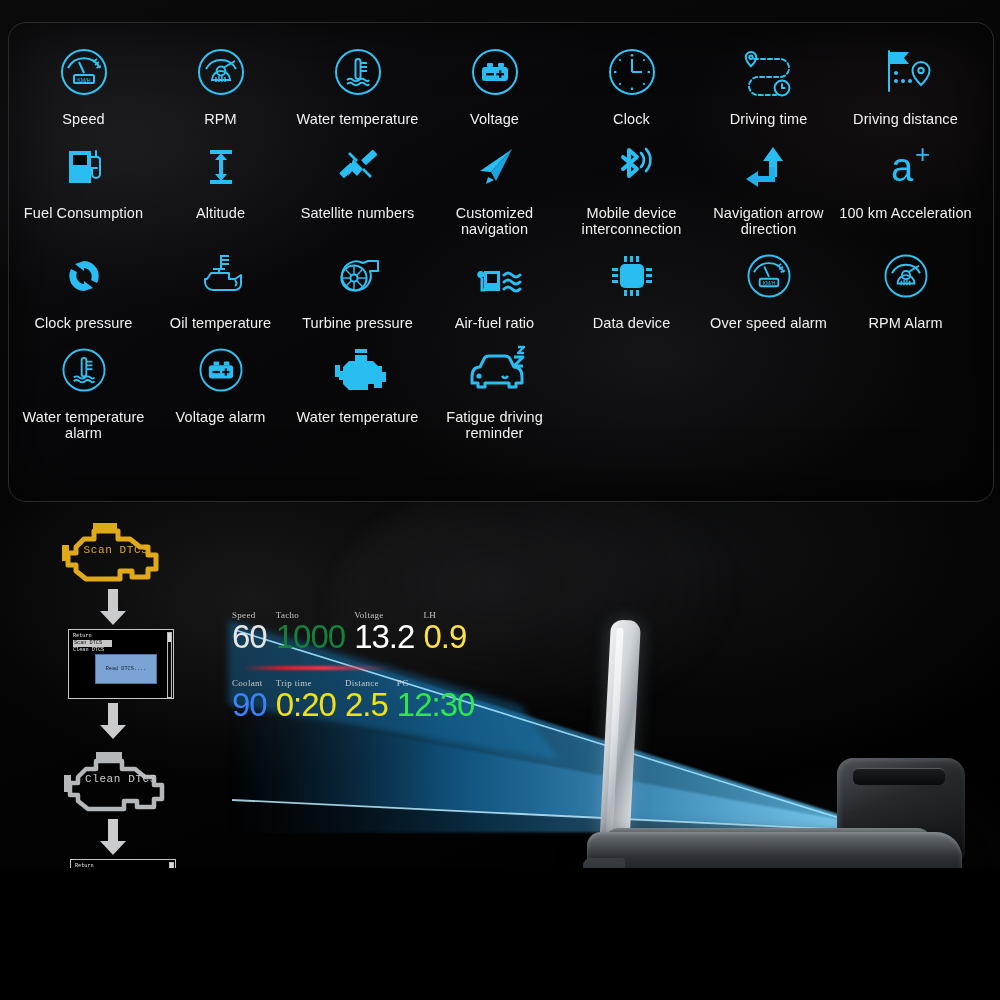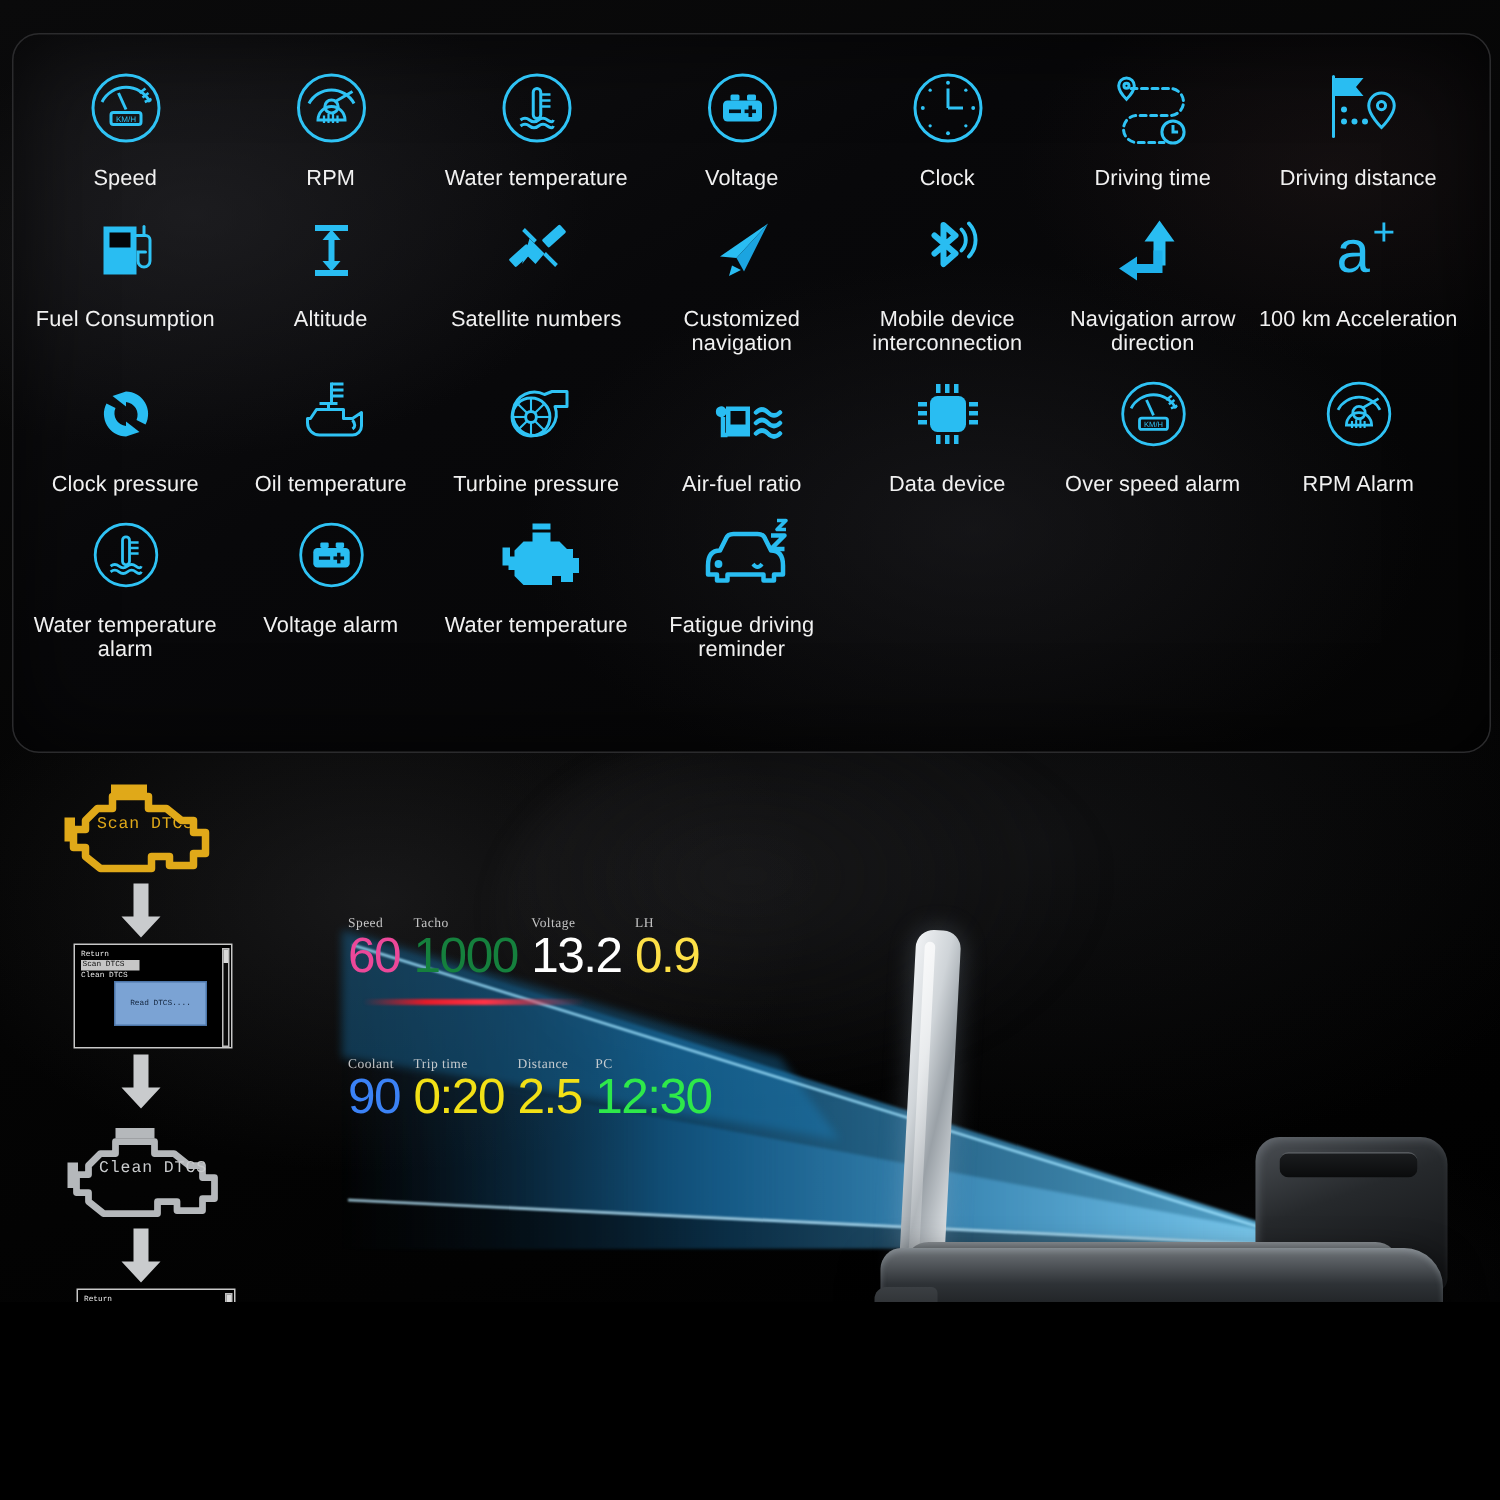--- a/index.html
+++ b/index.html
@@ -41,21 +41,21 @@
   .ic{height:70px;display:flex;align-items:center;justify-content:center;}
   .lbl{font-size:14.5px;line-height:16px;text-align:center;color:#f1f1f1;
        letter-spacing:.1px;margin-top:4px;}
   .cyan{stroke:#2fc3f5;fill:none;stroke-width:2;}
   .cyanf{fill:#29bdf2;}
   svg{display:block;overflow:visible;}
 
   
   .lower{position:absolute;left:0;top:500px;width:1000px;height:500px;}
 
-  .flow{position:absolute;left:27px;top:15px;width:200px;height:470px;}
+  .flow{position:absolute;left:46px;top:15px;width:200px;height:470px;}
   .engine-wrap{position:relative;}
   .engine-text{position:absolute;left:0;top:0;width:100%;height:100%;
        display:flex;align-items:center;justify-content:center;
        font-family:"Liberation Mono",monospace;font-size:11px;letter-spacing:.6px;}
   .arrow{margin:2px auto;display:block;}
   .screen{position:relative;width:106px;height:70px;border:1.5px solid #c8c8c8;
       background:#000;box-sizing:border-box;padding:3px 4px;
       font-family:"Liberation Mono",monospace;font-size:5.2px;line-height:7px;color:#e8e8e8;}
   .screen .scroll{position:absolute;right:1px;top:2px;width:3px;height:64px;
       border:1px solid #bdbdbd;background:#0a0a0a;}
@@ -585,39 +585,39 @@
       <polygon points="225,205 852,322 855,332 225,333" fill="url(#bg2)" opacity=".8" style="filter:blur(1px)"></polygon>
       <polygon points="228,120 520,205 560,260 228,205" fill="#1a86c8" opacity=".35" style="filter:blur(3px)"></polygon>
       <line x1="235" y1="130" x2="852" y2="322" stroke="#9fe3ff" stroke-width="1.6" opacity=".9" style="filter:blur(.6px)"></line>
       <line x1="232" y1="300" x2="852" y2="330" stroke="#bdebff" stroke-width="1.8" opacity=".85" style="filter:blur(.6px)"></line>
     </svg>
 
     <div class="hud">
       <div class="hud-row">
         <div class="hud-item">
           <div class="hud-lab">Speed</div>
-          <div class="hud-val" style="color:#ec4899">60</div>
+          <div class="hud-val" style="color:#e5e5e5">60</div>
         </div>
         <div class="hud-item">
           <div class="hud-lab">Tacho</div>
           <div class="hud-val" style="color:#15803d">1000</div>
         </div>
         <div class="hud-item">
           <div class="hud-lab">Voltage</div>
           <div class="hud-val" style="color:#fff">13.2</div>
         </div>
         <div class="hud-item">
           <div class="hud-lab">LH</div>
           <div class="hud-val" style="color:#fde047">0.9</div>
         </div>
       </div>
 
       <div class="hud-bar"></div>
 
-      <div class="hud-row" style="margin-top:34px;">
+      <div class="hud-row" style="margin-top:8px;">
         <div class="hud-item">
           <div class="hud-lab">Coolant</div>
           <div class="hud-val" style="color:#3b82f6">90</div>
         </div>
         <div class="hud-item">
           <div class="hud-lab">Trip time</div>
           <div class="hud-val" style="color:#f2e016">0:20</div>
         </div>
         <div class="hud-item">
           <div class="hud-lab">Distance</div>

